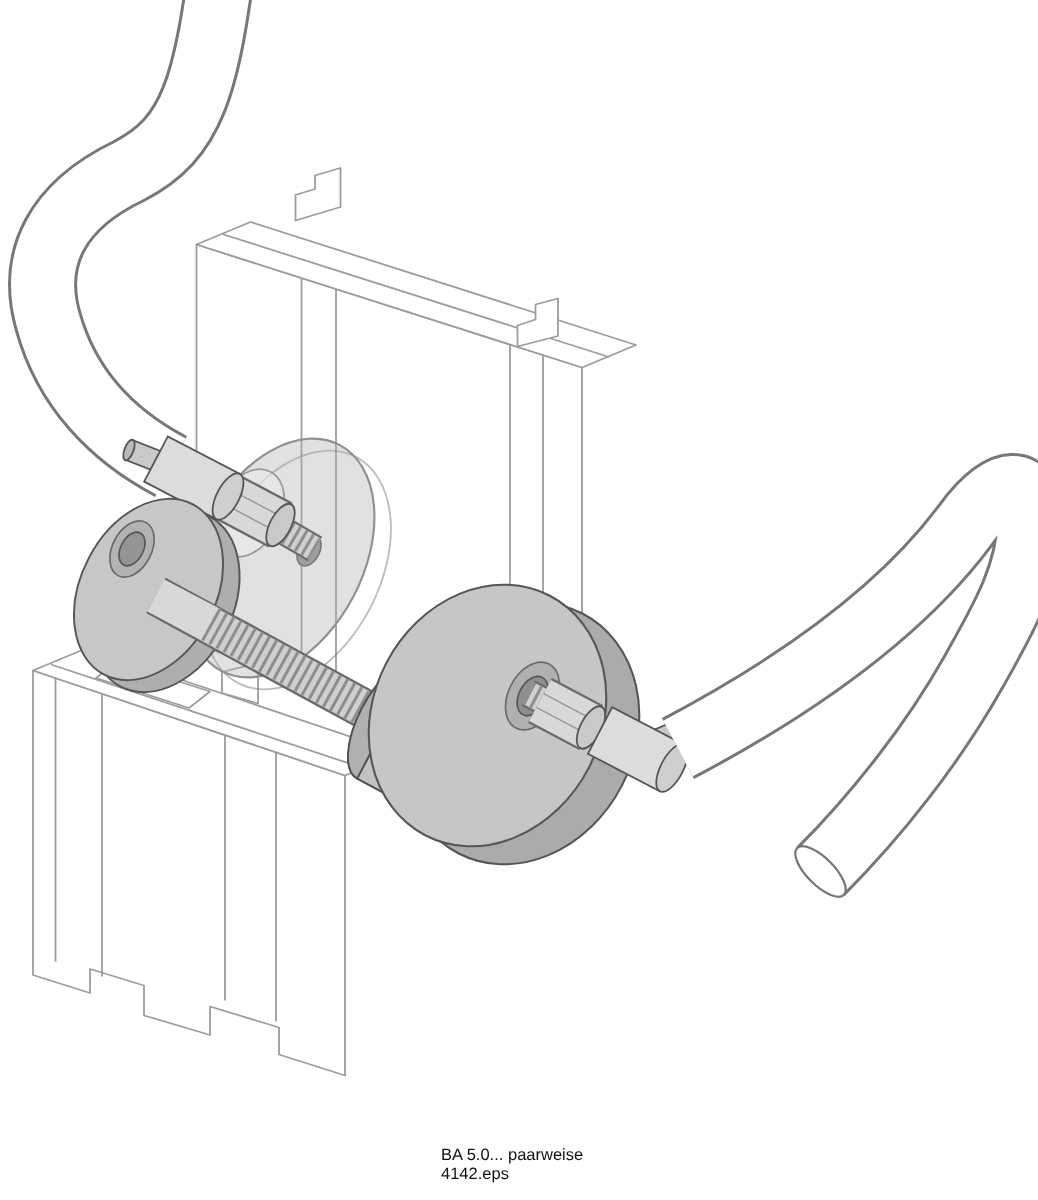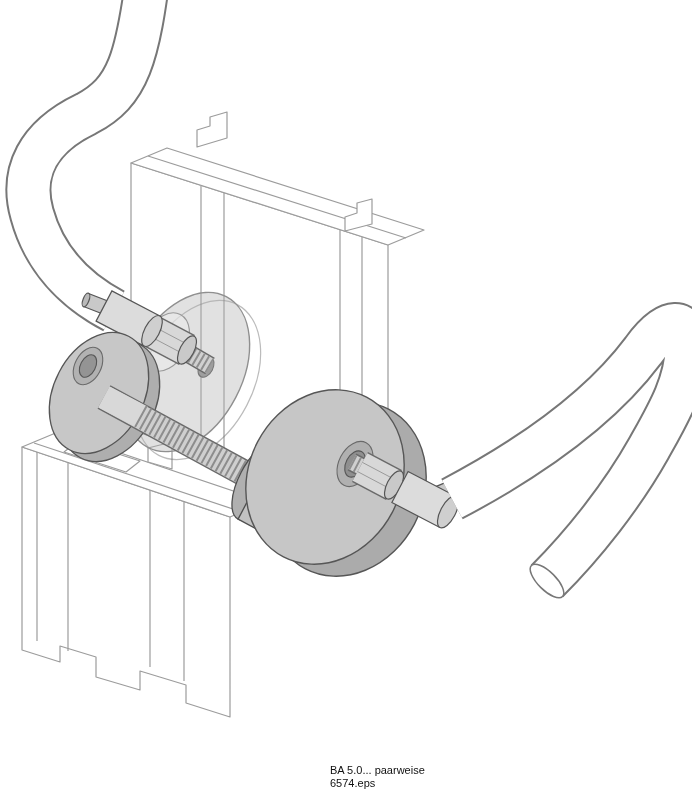--- a/index.html
+++ b/index.html
@@ -1,19 +1,19 @@
 <!DOCTYPE html>
 <html><head>
 <meta charset="utf-8">
 <style>
   html,body{margin:0;padding:0;background:#fff;}
   .stage{position:relative;width:692px;height:800px;background:#ffffff;overflow:hidden;
          font-family:"Liberation Sans",sans-serif;}
   .stage svg{position:absolute;left:0;top:0;}
-  .caption{position:absolute;left:294px;top:764px;font-size:11px;line-height:13px;color:#111;margin-left:36px;}
+  .caption{position:absolute;left:294px;top:764px;font-size:11px;line-height:13px;color:#111;}
 </style>
 </head>
 <body>
 
 <div class="stage">
 
 <svg width="692" height="800" viewBox="0 0 692 800">
 
   <g stroke="#9c9c9c" stroke-width="1.2" fill="#ffffff" stroke-linejoin="round">
 
@@ -143,16 +143,16 @@
   <g>
     <path d="M452,499 C524,461 598,411 643,351 C668,316 688,318 687,347 C686,384 668,414 649,448 C622,496 584,544 547,581" fill="none" stroke="#777777" stroke-width="46"></path>
     <path d="M452,499 C524,461 598,411 643,351 C668,316 688,318 687,347 C686,384 668,414 649,448 C622,496 584,544 547,581" fill="none" stroke="#ffffff" stroke-width="42"></path>
     <ellipse cx="547" cy="581" rx="9" ry="22" transform="rotate(-45 547 581)" fill="#ffffff" stroke="#777777" stroke-width="1.5"></ellipse>
   </g>
 
 </svg>
 
 <div class="caption">
   <div>BA 5.0... paarweise</div>
-  <div>6574.eps</div>
+  <div>4142.eps</div>
 </div>
 
 </div>
 
 </body></html>

